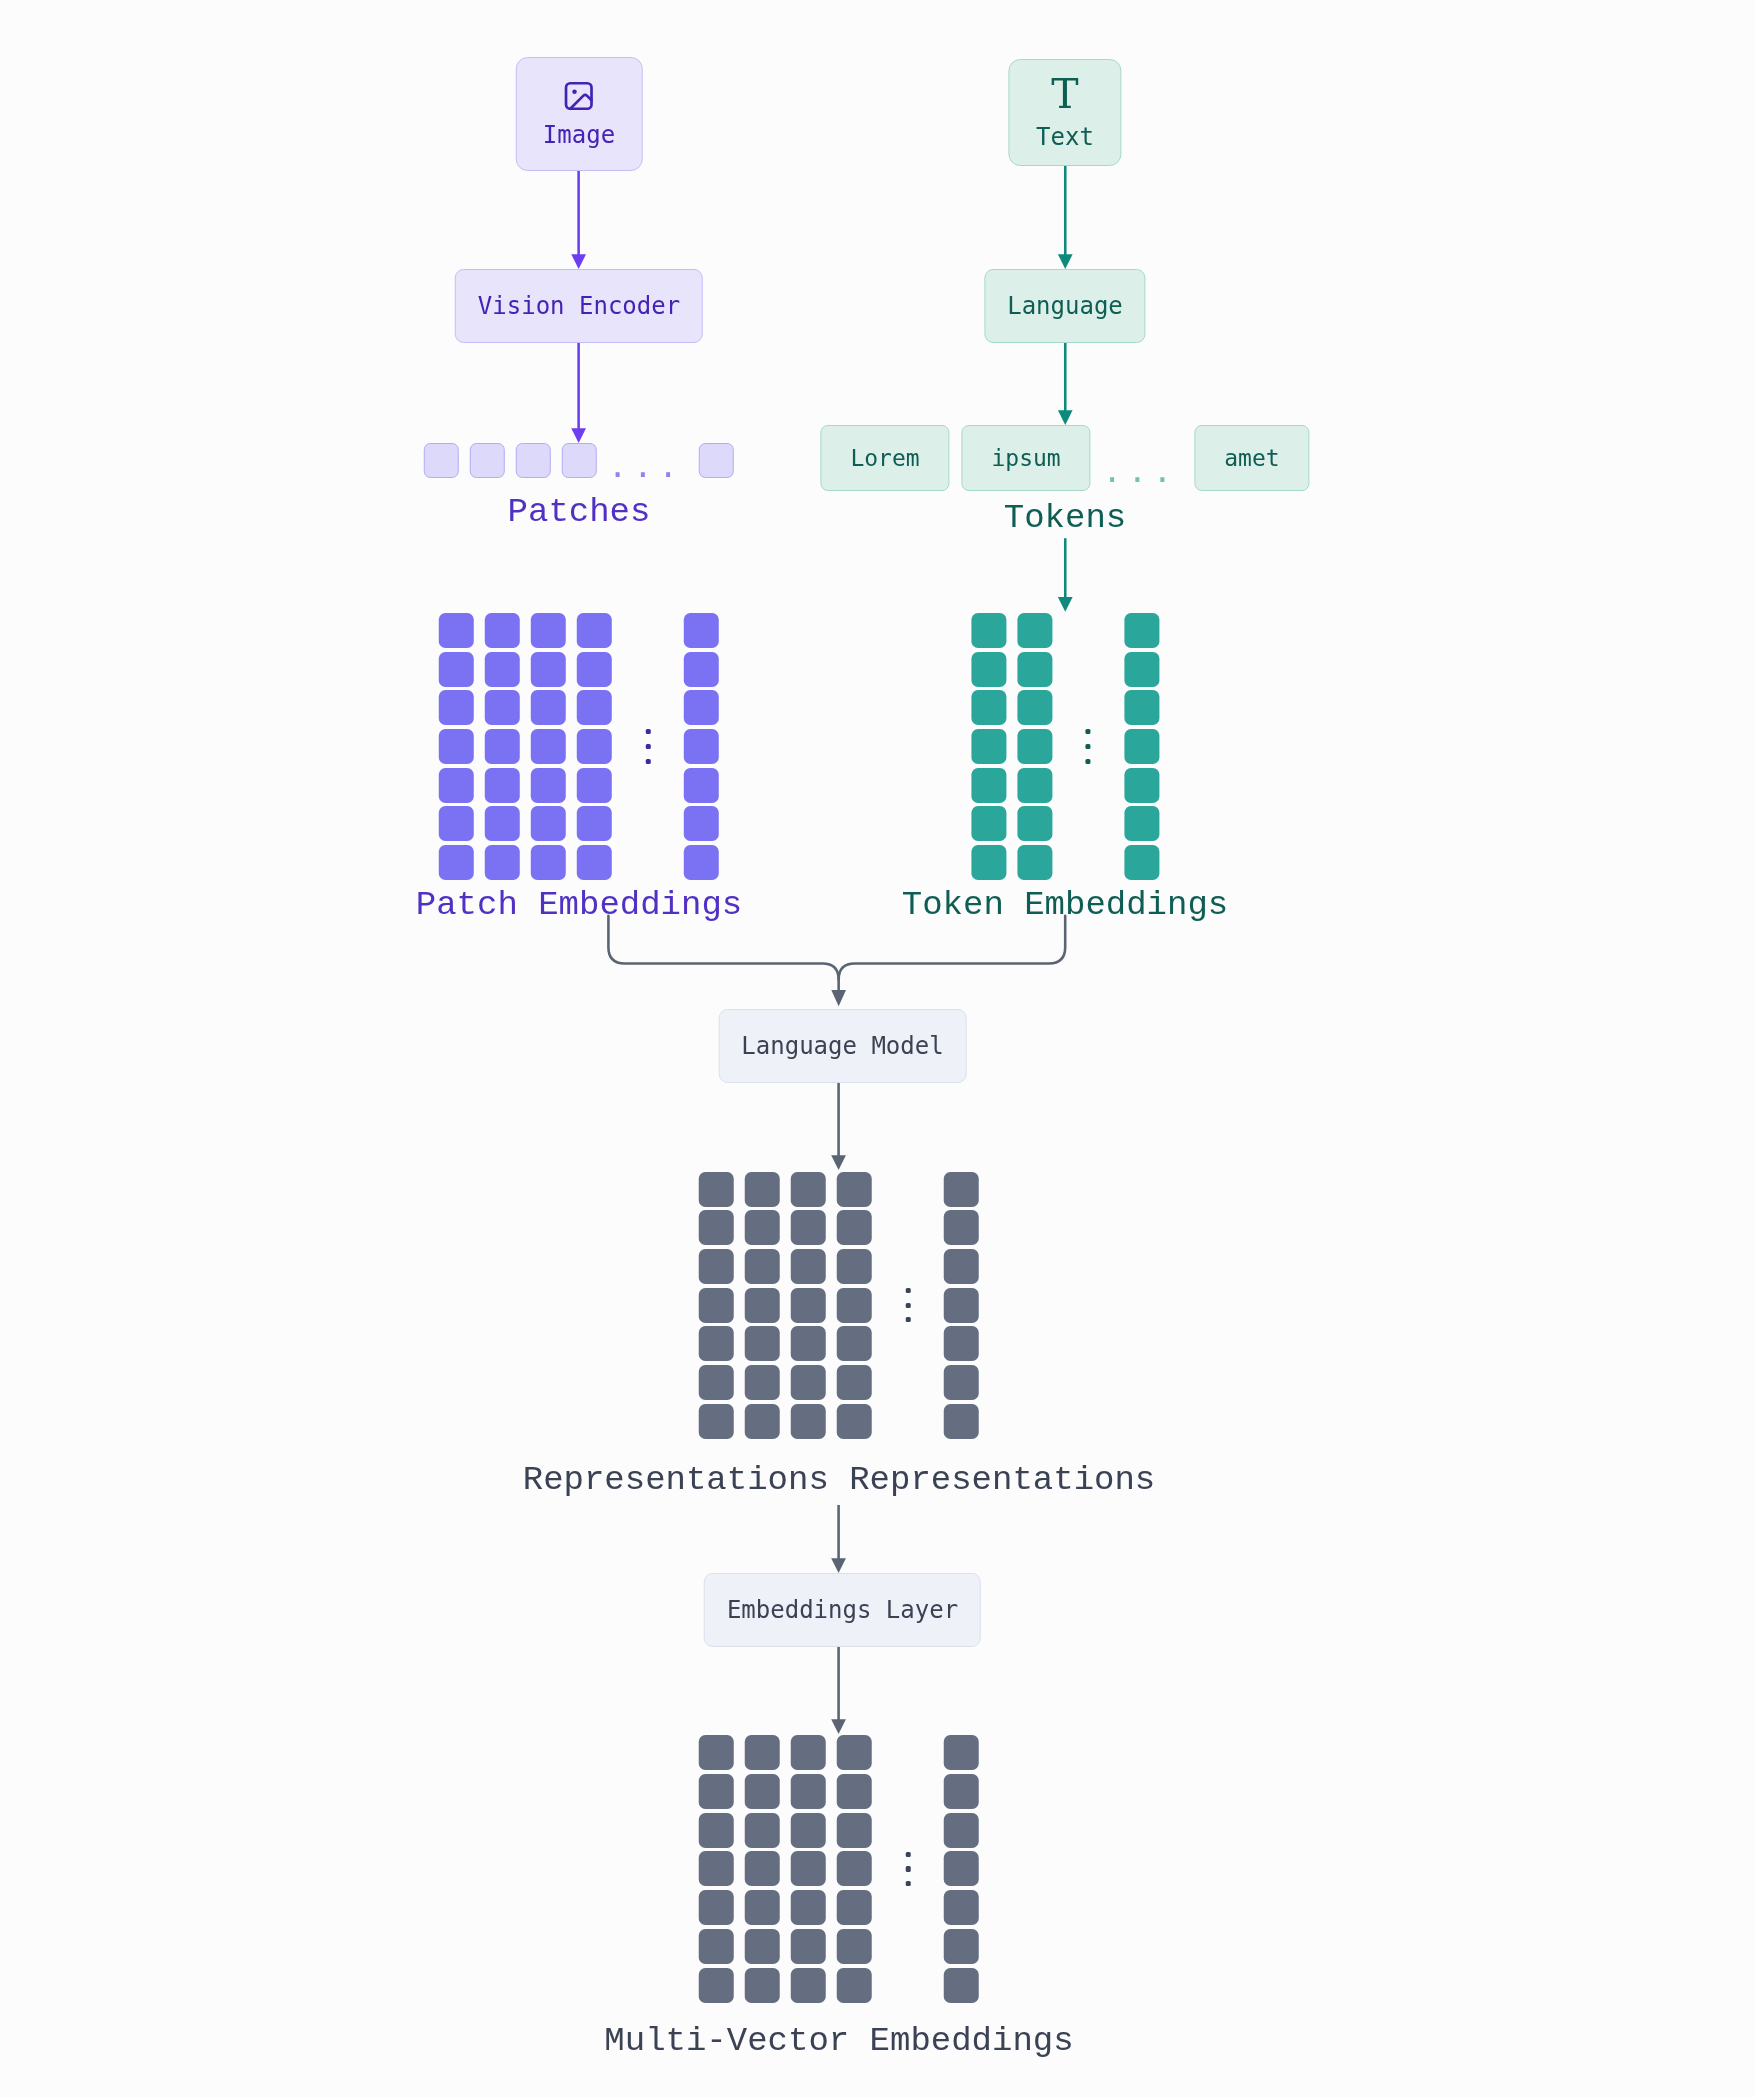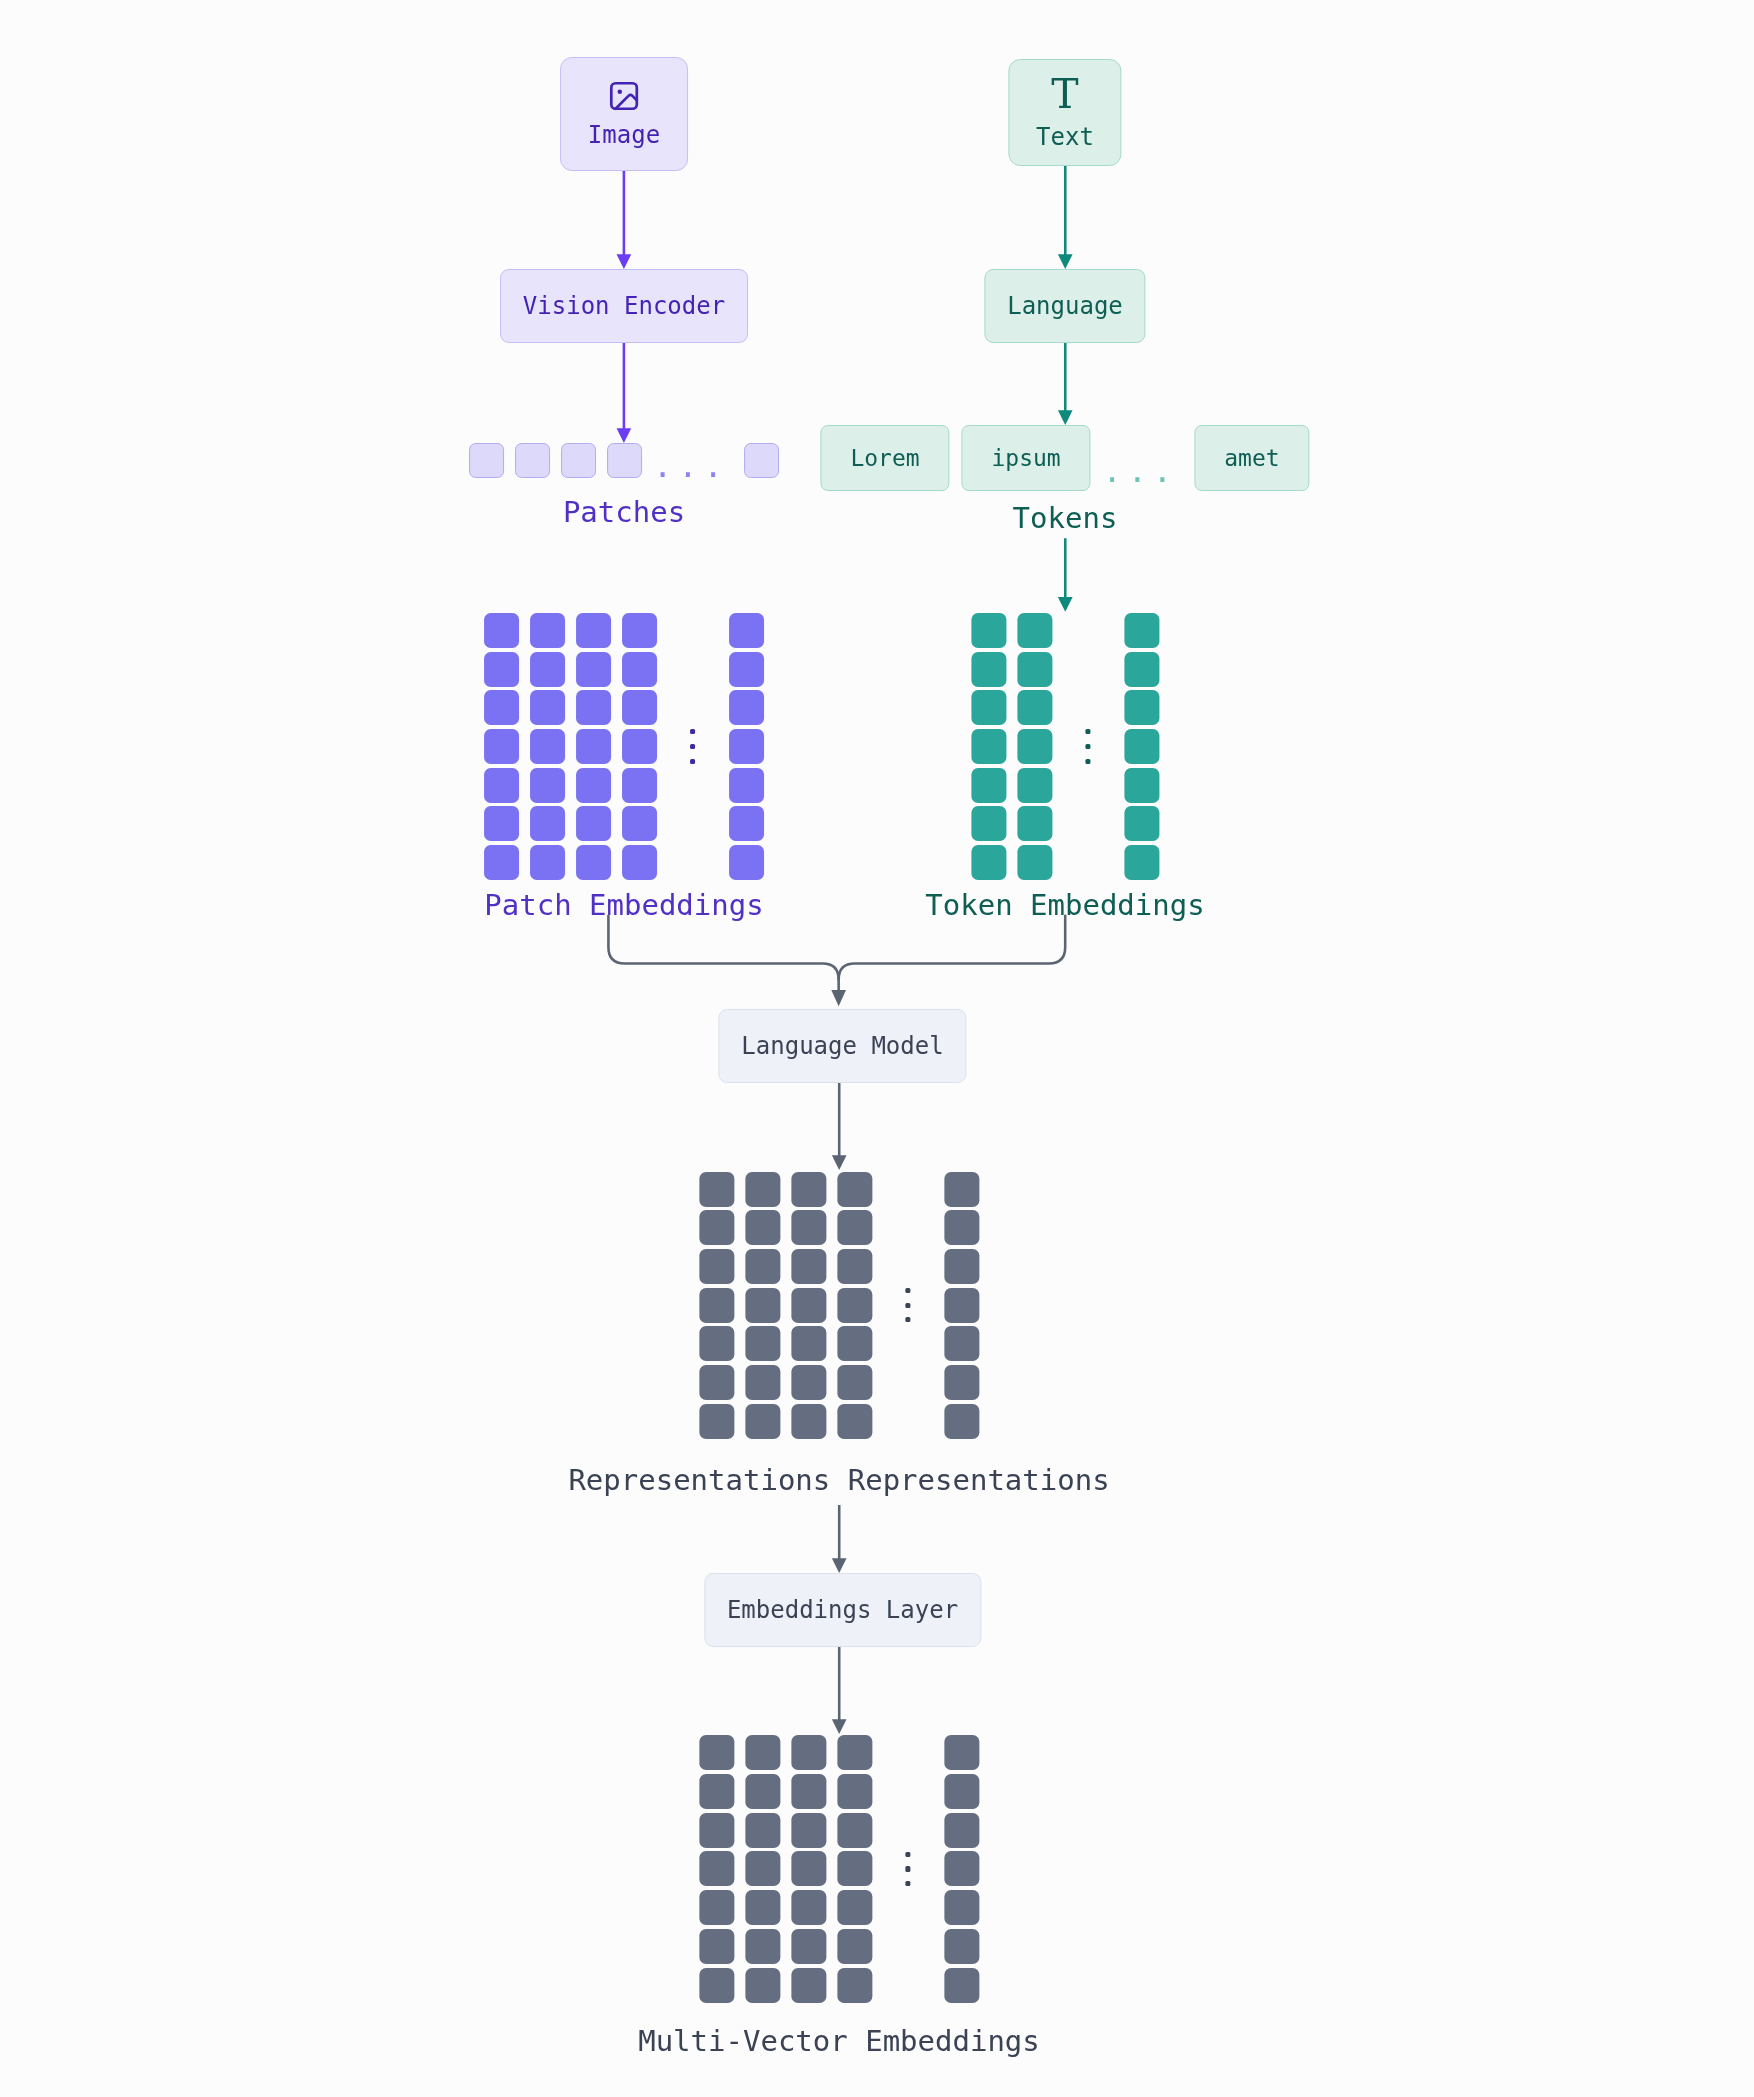--- a/index.html
+++ b/index.html
@@ -13,39 +13,39 @@
     --slate-box-border:#dbe0ec; --slate-square:#646e80; --slate-vdots:#3a4456;
   }
   html,body{margin:0;padding:0;}
   body{
     width:1755px;height:2097px;background:var(--background);
     font-family:"DejaVu Sans Mono","Liberation Mono",monospace;
     overflow:hidden;
   }
   .canvas{position:relative;width:1755px;height:2097px;}
   .col{position:absolute;display:flex;flex-direction:column;align-items:center;transform:translateX(-50%);}
-  .col-left{left:624px;top:57px;}
+  .col-left{left:579px;top:57px;}
   .col-right{left:1065px;top:59px;}
   .col-bottom{left:839px;top:1009px;}
 
   
   .node{
     display:inline-flex;align-items:center;justify-content:center;
     box-sizing:border-box;border-radius:8.8px;border:1.5px solid;
     font-size:24px;white-space:nowrap;padding:0 22px;height:74px;
   }
   .node-input{flex-direction:column;gap:7.4px;height:114px;border-radius:11.8px;padding:0 26.5px;}
   .purple-box{background:var(--purple-box-bg);border-color:var(--purple-box-border);color:var(--purple-text);}
   .teal-box{background:var(--teal-box-bg);border-color:var(--teal-box-border);color:var(--teal-text);}
   .slate-box{background:var(--slate-box-bg);border-color:var(--slate-box-border);color:var(--slate-text);margin-left:7px;}
   .text-input-box{height:107px;}
   .t-glyph{font-family:"DejaVu Serif","Liberation Serif",serif;font-size:41px;line-height:1;font-weight:500;}
 
   
-  .label{font-size:29px;line-height:31px;font-weight:500;white-space:nowrap;}
+  .label{font-size:34px;line-height:31px;font-weight:500;white-space:nowrap;font-family:Liberation Mono, monospace;}
   .label-purple{color:var(--purple-label);}
   .label-teal{color:var(--teal-text);}
   .label-slate{color:var(--slate-text);}
 
   
   .patch-row{display:flex;align-items:flex-end;margin-top:0;}
   .psq{width:35px;height:35px;border-radius:6.6px;box-sizing:border-box;
        background:var(--purple-patch-bg);border:1.5px solid var(--purple-patch-border);margin-right:11px;}
   .psq:last-child{margin-right:0;}
 

